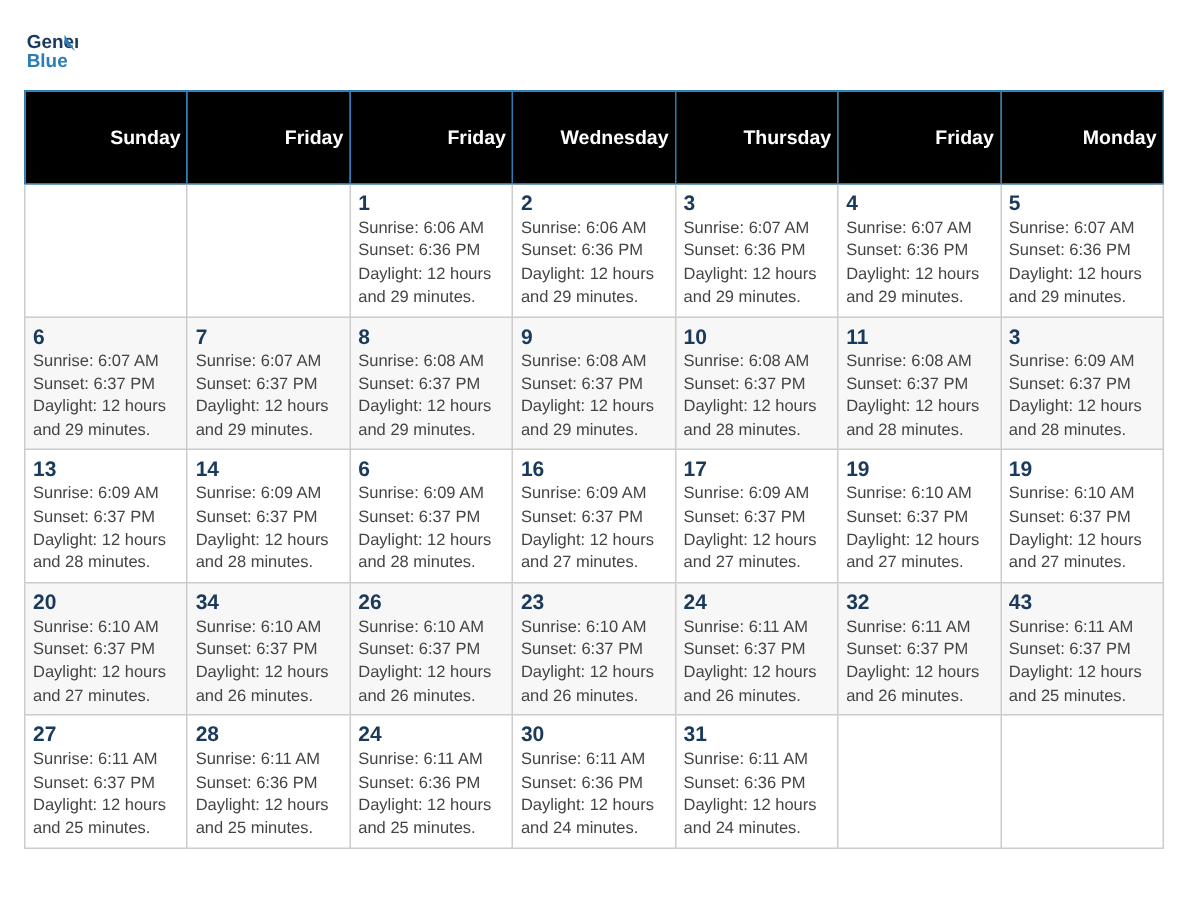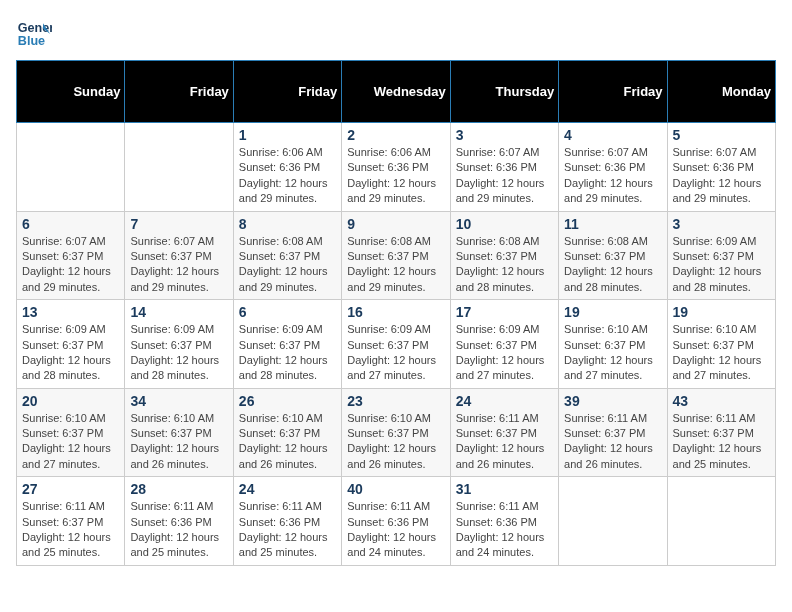--- a/index.html
+++ b/index.html
@@ -207,21 +207,21 @@
         </td>
         <td>
           <span class="day-number">23</span>
           <div class="day-info">Sunrise: 6:10 AM<br>Sunset: 6:37 PM<br>Daylight: 12 hours and 26 minutes.</div>
         </td>
         <td>
           <span class="day-number">24</span>
           <div class="day-info">Sunrise: 6:11 AM<br>Sunset: 6:37 PM<br>Daylight: 12 hours and 26 minutes.</div>
         </td>
         <td>
-          <span class="day-number">39</span>
+          <span class="day-number">32</span>
           <div class="day-info">Sunrise: 6:11 AM<br>Sunset: 6:37 PM<br>Daylight: 12 hours and 26 minutes.</div>
         </td>
         <td>
           <span class="day-number">43</span>
           <div class="day-info">Sunrise: 6:11 AM<br>Sunset: 6:37 PM<br>Daylight: 12 hours and 25 minutes.</div>
         </td>
       </tr>
       <tr>
         <td>
           <span class="day-number">27</span>
@@ -229,21 +229,21 @@
         </td>
         <td>
           <span class="day-number">28</span>
           <div class="day-info">Sunrise: 6:11 AM<br>Sunset: 6:36 PM<br>Daylight: 12 hours and 25 minutes.</div>
         </td>
         <td>
           <span class="day-number">24</span>
           <div class="day-info">Sunrise: 6:11 AM<br>Sunset: 6:36 PM<br>Daylight: 12 hours and 25 minutes.</div>
         </td>
         <td>
-          <span class="day-number">40</span>
+          <span class="day-number">30</span>
           <div class="day-info">Sunrise: 6:11 AM<br>Sunset: 6:36 PM<br>Daylight: 12 hours and 24 minutes.</div>
         </td>
         <td>
           <span class="day-number">31</span>
           <div class="day-info">Sunrise: 6:11 AM<br>Sunset: 6:36 PM<br>Daylight: 12 hours and 24 minutes.</div>
         </td>
         <td class="empty-cell"></td>
         <td class="empty-cell"></td>
       </tr>
     </tbody>

